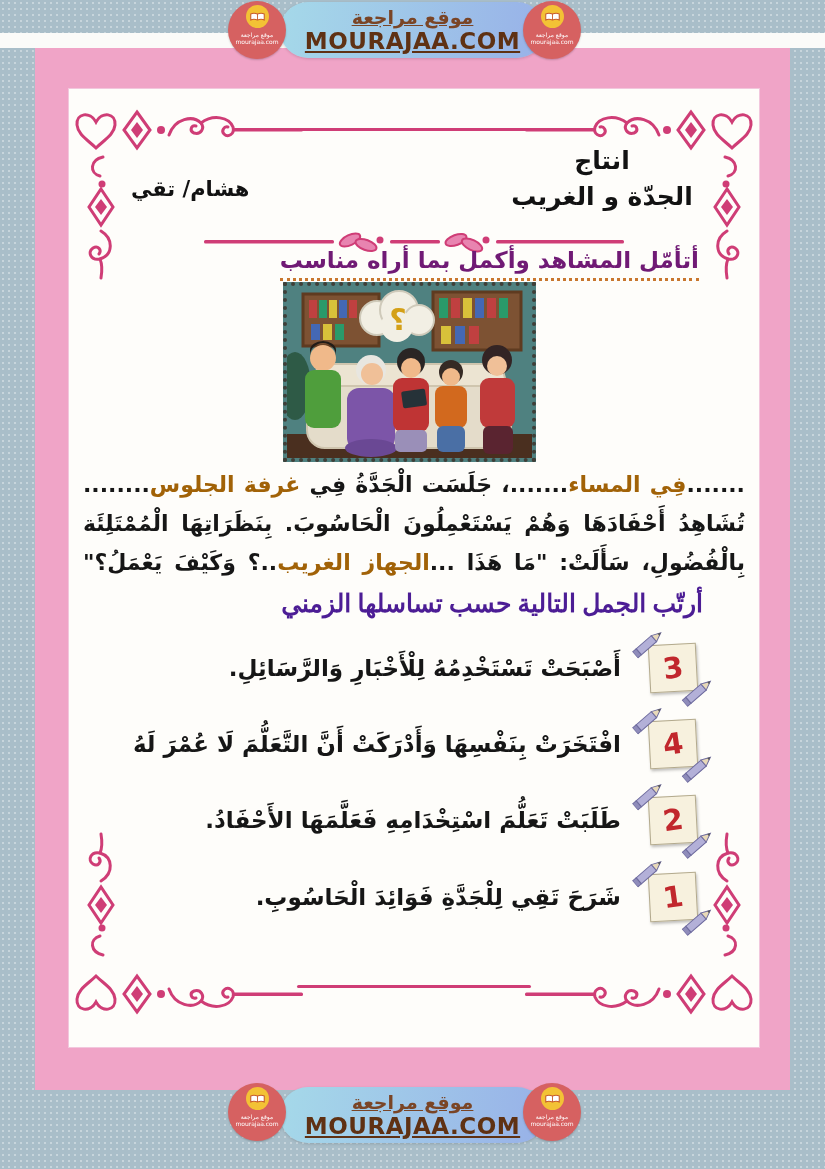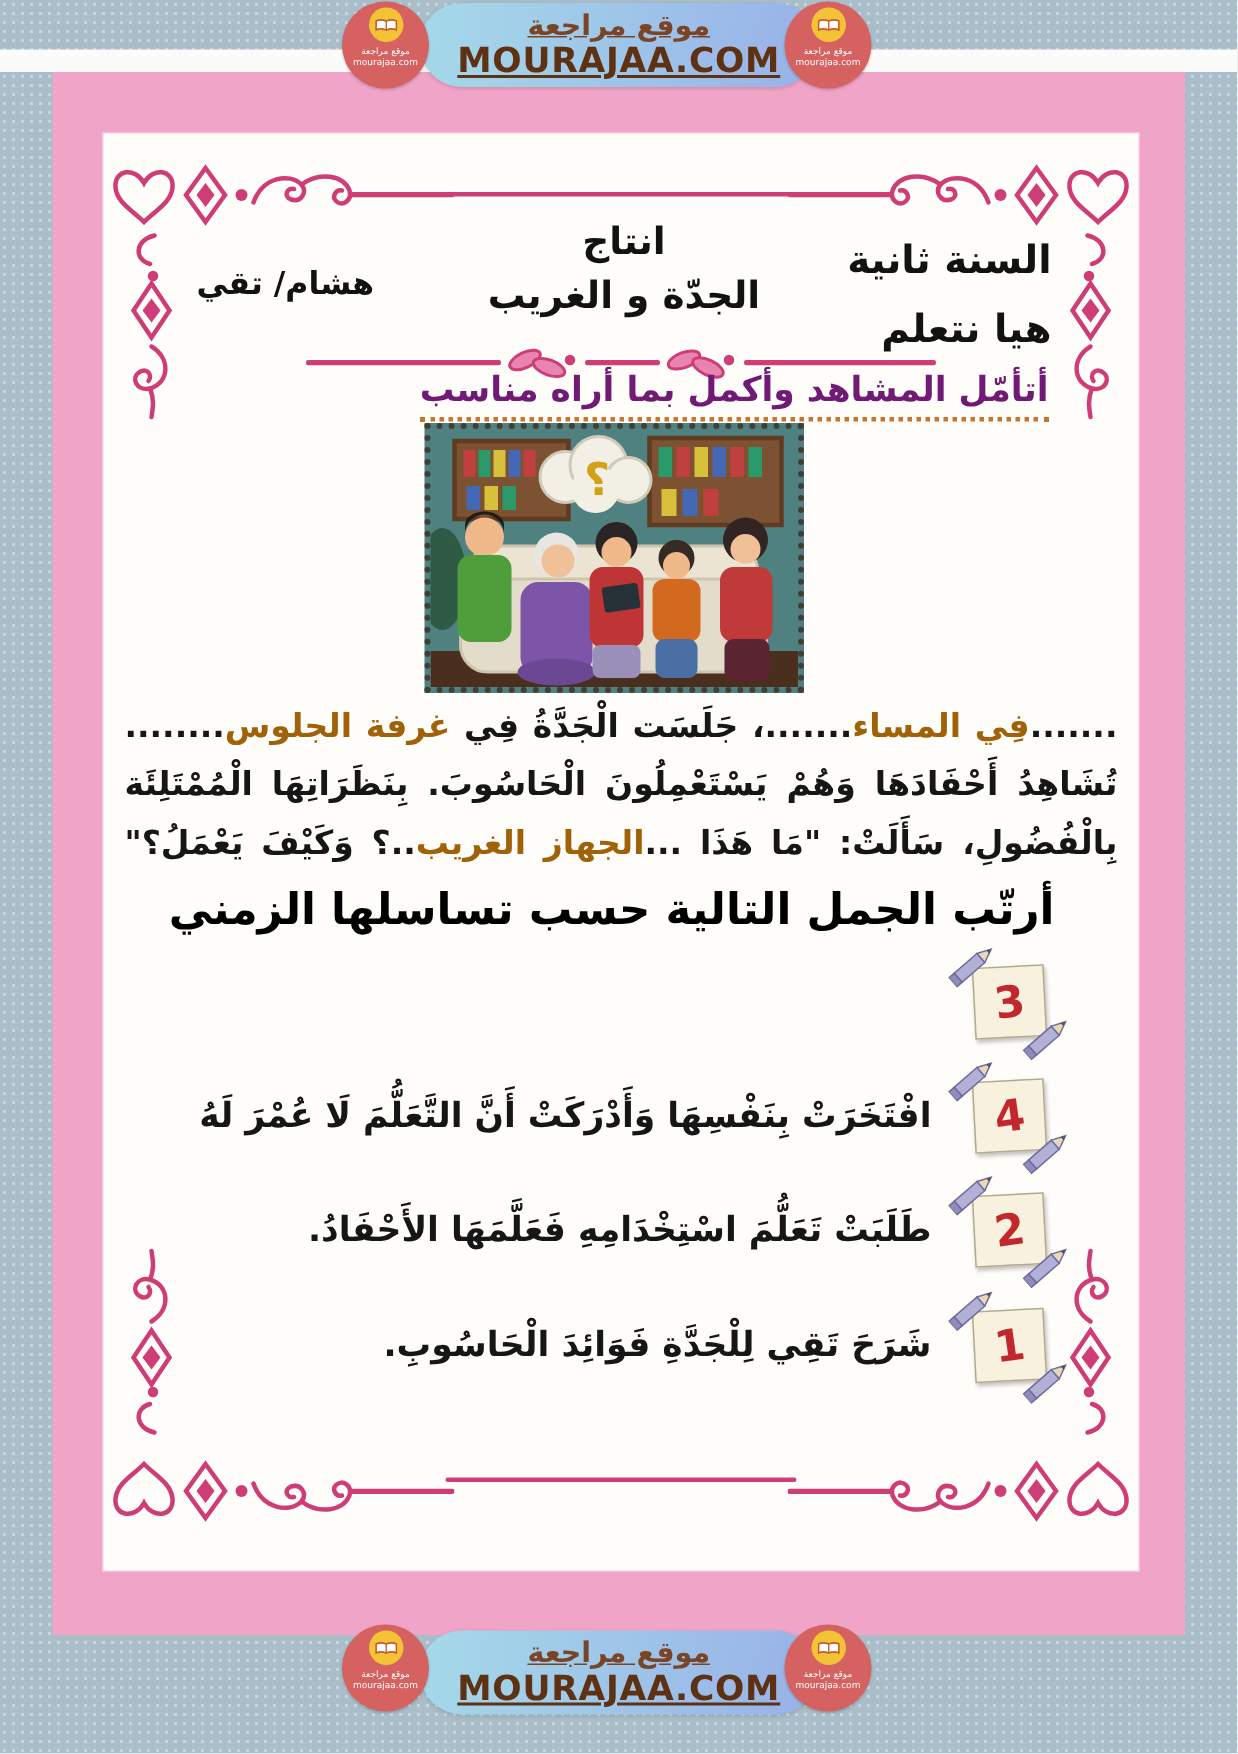--- a/index.html
+++ b/index.html
@@ -37,21 +37,21 @@
   
   .divider{position:absolute; top:140px; left:135px; width:420px; height:26px;}
   
   .observe-title{
     position:absolute; top:158px; right:60px; direction:rtl;
     color:#701a75; font-size:23px; font-weight:bold;
     border-bottom:3px dotted #c8762e; padding-bottom:5px;
   }
   .order-title{
     position:absolute; top:500px; right:56px; direction:rtl;
-    color:#000000; font-size:29px; font-weight:bold;
+    color:#4c1d95; font-size:25px; font-weight:bold;font-family:Liberation Serif, serif;
   }
   
   .illus{position:absolute; left:214px; top:193px; width:245px; height:172px;
     border:4px dotted #3f3f38; background:#4f8180;}
   .illus svg{display:block;}
   
   .para{position:absolute; left:14px; right:14px; top:376px; direction:rtl;
     color:#161616; font-size:22px; font-weight:bold; line-height:39px;}
   .para .pline{text-align:justify; text-align-last:justify; white-space:nowrap;}
   .ans{color:#a16207;}
@@ -155,24 +155,20 @@
           <use href="#flourish-v"></use>
         </svg>
       <svg class="flourish bl" viewBox="0 0 44 130">
           <use href="#flourish-v"></use>
         </svg>
       <svg class="flourish br" viewBox="0 0 44 130">
           <use href="#flourish-v"></use>
         </svg>
 
       <div class="header-row">
-        <div class="hdr-col grade">
-          <div>السنة ثانية</div>
-          <div>هيا نتعلم</div>
-        </div>
         <div class="hdr-col subject">
           <div>انتاج</div>
           <div>الجدّة و الغريب</div>
         </div>
         <div class="hdr-col names">هشام/ تقي</div>
       </div>
 
       <svg class="divider" viewBox="0 0 420 26">
           <use href="#divider-orn"></use>
         </svg>
@@ -258,20 +254,21 @@
       <div class="order-item oi1">
         <div class="numbox">
           <svg class="pencil p-tl" viewBox="0 0 36 12">
               <use href="#pencil-g"></use>
             </svg>
           <span class="num">3</span>
           <svg class="pencil p-br" viewBox="0 0 36 12">
               <use href="#pencil-g"></use>
             </svg>
         </div>
+        <div class="oi-text">أَصْبَحَتْ تَسْتَخْدِمُهُ لِلْأَخْبَارِ وَالرَّسَائِلِ.</div>
       </div>
 
       <div class="order-item oi2">
         <div class="numbox">
           <svg class="pencil p-tl" viewBox="0 0 36 12">
               <use href="#pencil-g"></use>
             </svg>
           <span class="num">4</span>
           <svg class="pencil p-br" viewBox="0 0 36 12">
               <use href="#pencil-g"></use>

